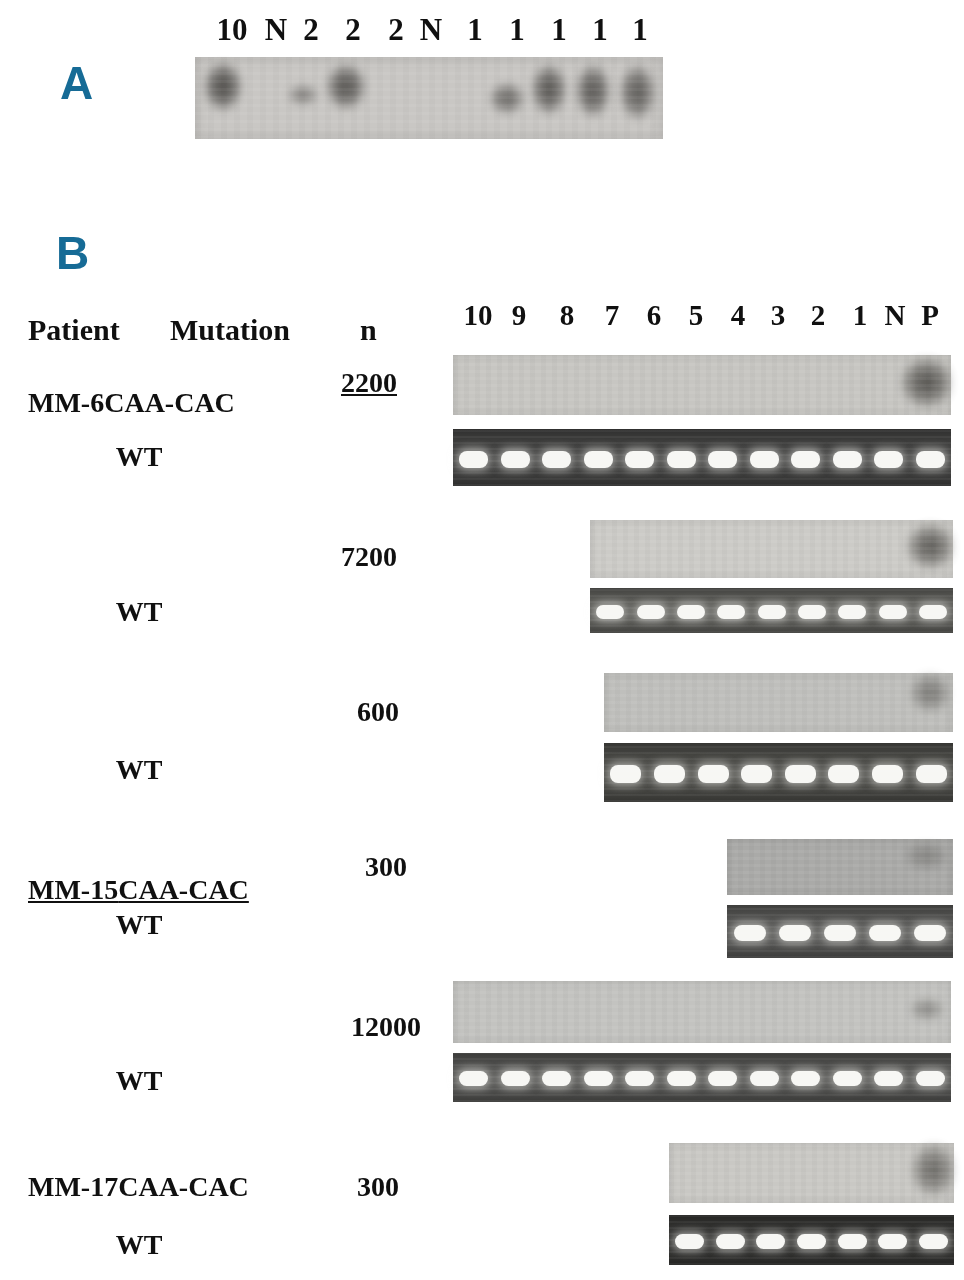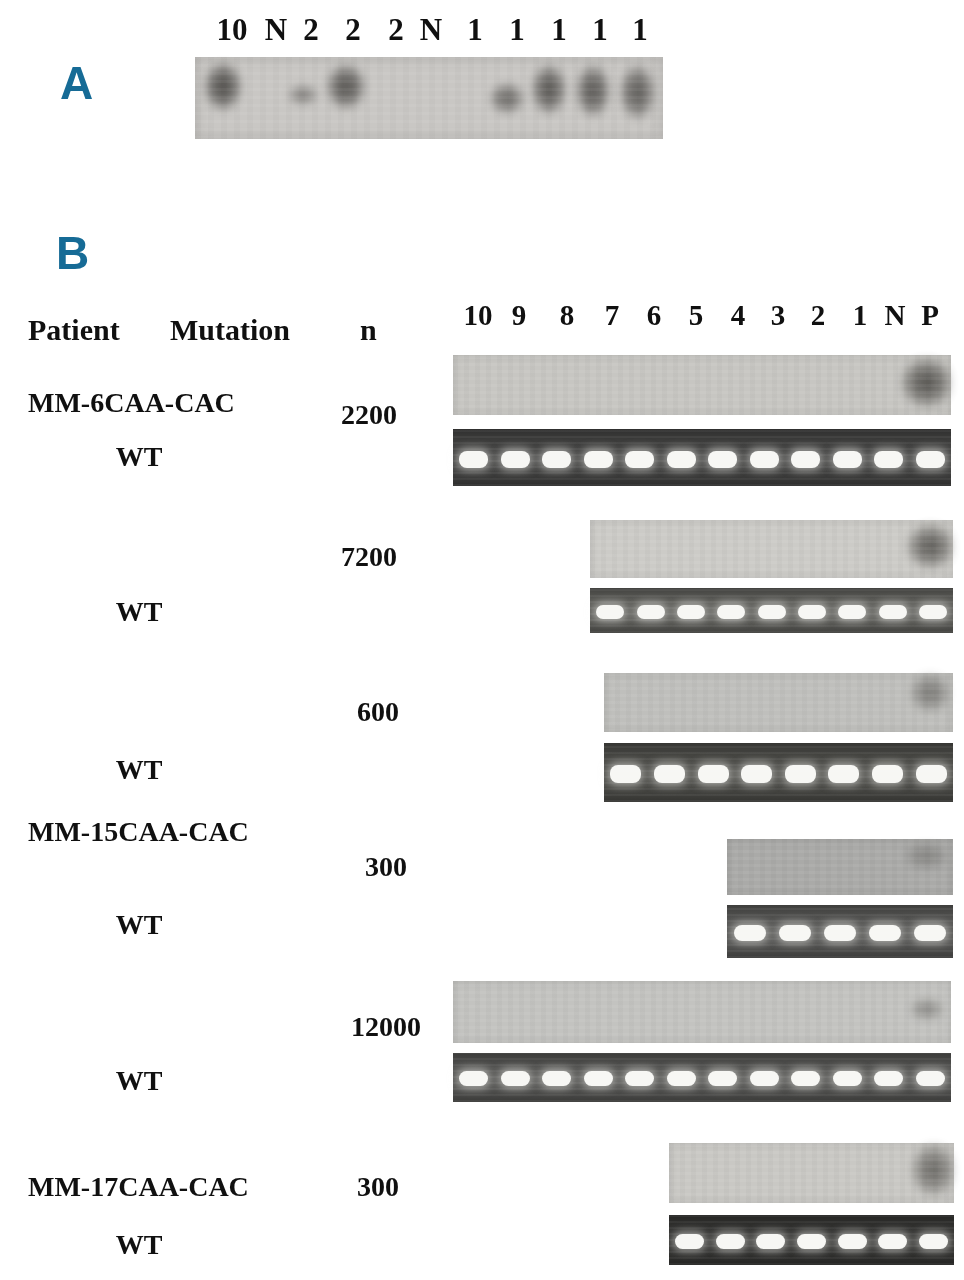--- a/index.html
+++ b/index.html
@@ -73,21 +73,21 @@
     <div class="laneB" style="left: 612px;">7</div>
     <div class="laneB" style="left: 654px;">6</div>
     <div class="laneB" style="left: 696px;">5</div>
     <div class="laneB" style="left: 738px;">4</div>
     <div class="laneB" style="left: 778px;">3</div>
     <div class="laneB" style="left: 818px;">2</div>
     <div class="laneB" style="left: 860px;">1</div>
     <div class="laneB" style="left: 895px;">N</div>
     <div class="laneB" style="left: 930px;">P</div>
     <div class="rowlabel" style="top: 403px;"><span>MM-6</span><span class="mut-code">CAA-CAC</span></div>
-    <div class="nval" style="left: 369px; top: 415px;">2200</div>
+    <div class="nval" style="left: 369px; top: 383px; text-decoration: underline;">2200</div>
     <div class="wtlabel" style="top: 457px;">WT</div>
     <div class="mut" style="left: 453px; top: 355px; width: 498px; height: 60px; background: rgb(199, 198, 194);">
       <div class="smear" style="right: 0px; top: 2px; width: 54px; height: 57px; opacity: 0.8;"></div>
     </div>
     <div class="wt" style="left: 453px; top: 429px; width: 498px; height: 57px; background: rgb(66, 66, 65);">
       <div class="wtband" style="left: 6px; top: 22px; width: 29px; height: 17px;"></div>
       <div class="wtband" style="left: 48px; top: 22px; width: 29px; height: 17px;"></div>
       <div class="wtband" style="left: 89px; top: 22px; width: 29px; height: 17px;"></div>
       <div class="wtband" style="left: 131px; top: 22px; width: 29px; height: 17px;"></div>
       <div class="wtband" style="left: 172px; top: 22px; width: 29px; height: 17px;"></div>
@@ -123,21 +123,21 @@
     <div class="wt" style="left: 604px; top: 743px; width: 349px; height: 59px; background: rgb(75, 75, 71);">
       <div class="wtband" style="left: 6px; top: 22px; width: 31px; height: 18px;"></div>
       <div class="wtband" style="left: 50px; top: 22px; width: 31px; height: 18px;"></div>
       <div class="wtband" style="left: 94px; top: 22px; width: 31px; height: 18px;"></div>
       <div class="wtband" style="left: 137px; top: 22px; width: 31px; height: 18px;"></div>
       <div class="wtband" style="left: 181px; top: 22px; width: 31px; height: 18px;"></div>
       <div class="wtband" style="left: 224px; top: 22px; width: 31px; height: 18px;"></div>
       <div class="wtband" style="left: 268px; top: 22px; width: 31px; height: 18px;"></div>
       <div class="wtband" style="left: 312px; top: 22px; width: 31px; height: 18px;"></div>
     </div>
-    <div class="rowlabel" style="top: 832px;"><span>MM-15</span><span class="mut-code">CAA-CAC</span></div>
+    <div class="rowlabel" style="top: 890px; text-decoration: underline;"><span>MM-15</span><span class="mut-code">CAA-CAC</span></div>
     <div class="nval" style="left: 386px; top: 867px;">300</div>
     <div class="wtlabel" style="top: 925px;">WT</div>
     <div class="mut" style="left: 727px; top: 839px; width: 226px; height: 56px; background: rgb(170, 170, 168);">
       <div class="smear" style="right: 6px; top: 3px; width: 46px; height: 31px; opacity: 0.32;"></div>
     </div>
     <div class="wt" style="left: 727px; top: 905px; width: 226px; height: 53px; background: rgb(86, 86, 84);">
       <div class="wtband" style="left: 7px; top: 20px; width: 32px; height: 16px;"></div>
       <div class="wtband" style="left: 52px; top: 20px; width: 32px; height: 16px;"></div>
       <div class="wtband" style="left: 97px; top: 20px; width: 32px; height: 16px;"></div>
       <div class="wtband" style="left: 142px; top: 20px; width: 32px; height: 16px;"></div>

